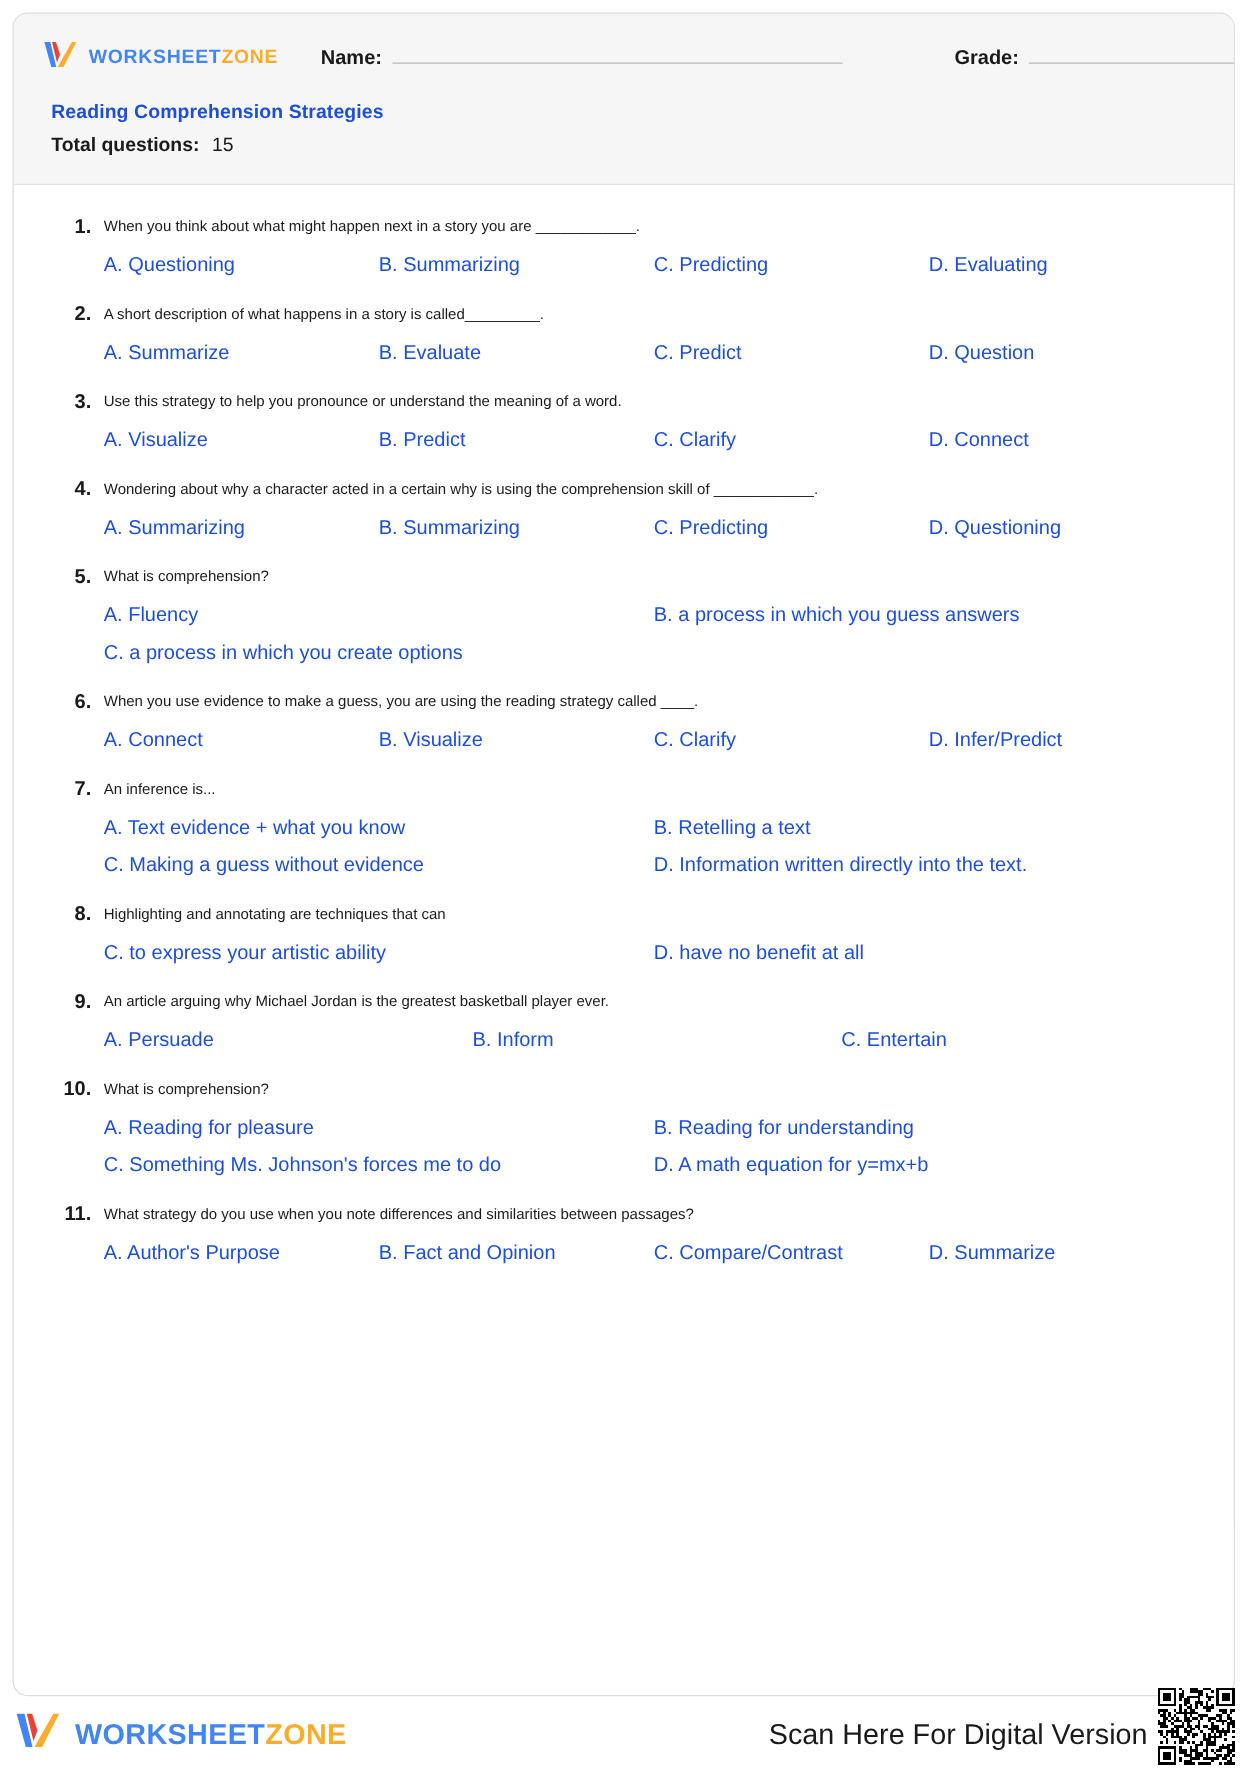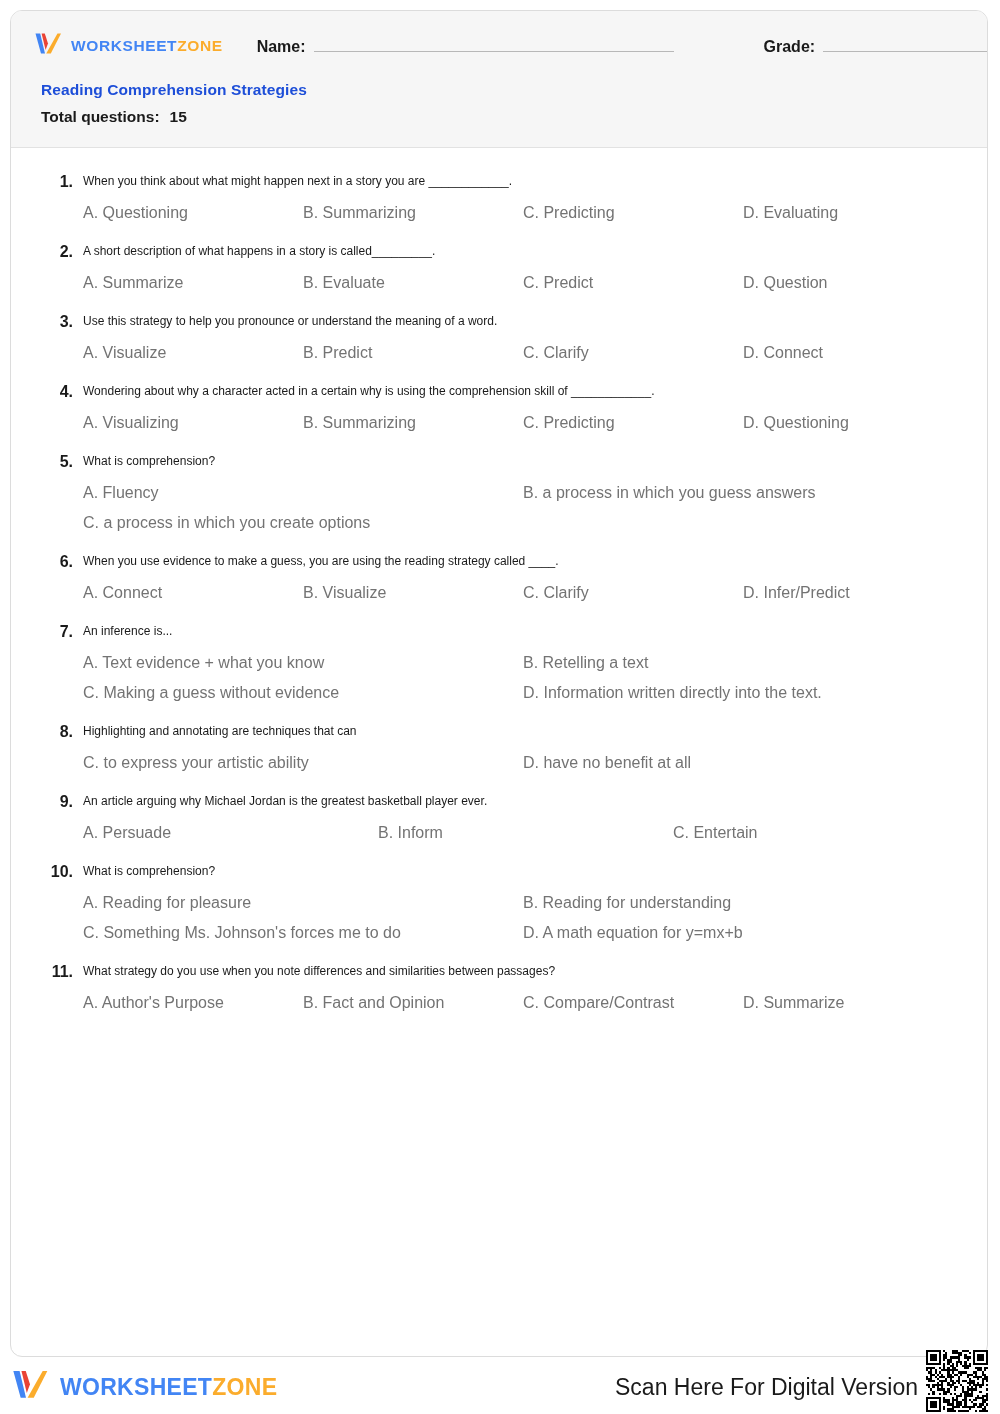--- a/index.html
+++ b/index.html
@@ -91,21 +91,21 @@
     color: #1d4ed8;
     margin: 0 0 9px 8px;
     letter-spacing: 0.1px;
   }
   .sheet-total {
     font-size: 15.5px;
     font-weight: bold;
     color: #1a1a1a;
     margin-left: 8px;
   }
-  .sheet-total .total-count { margin-left: 10px; font-weight: bold; }
+  .sheet-total .total-count { margin-left: 10px; font-weight: normal; }
 
   
   .sheet-body {
     padding: 22px 22px 10px 22px;
     box-sizing: border-box;
   }
   .question {
     display: flex;
     align-items: flex-start;
     margin-bottom: 16px;
@@ -131,21 +131,21 @@
     margin-bottom: 10px;
   }
 
   .options { display: block; }
   .opt-row { display: flex; margin-bottom: 8px; }
   .opt-row:last-child { margin-bottom: 0; }
 
   .opt {
     font-size: 16px;
     line-height: 22px;
-    color: #737373;
+    color: #1d4ed8;
   }
   
   .cols-4 .opt { width: 220px; min-width: 220px; }
   .cols-4 .opt:last-child { width: auto; }
   
   .cols-3 .opt { width: 295px; min-width: 295px; }
   .cols-3 .opt:last-child { width: auto; }
   
   .cols-2 .opt { width: 440px; min-width: 440px; }
   .cols-2 .opt:last-child { width: auto; }
@@ -296,21 +296,21 @@
           </div>
         </div>
       </div>
       <div class="question">
         <div class="q-num">4.</div>
         <div class="q-main">
           <div class="q-text">Wondering about why a character acted in a certain why is using the comprehension skill of ____________.</div>
           <div class="options cols-4">
             <div class="opt-row">
               <div class="opt">
-                <span class="opt-extra">A. Visualizing</span>
+                <span class="opt-extra">A. Summarizing</span>
               </div>
               <div class="opt">
                 <span class="opt-extra">B. Summarizing</span>
               </div>
               <div class="opt">
                 <span class="opt-extra">C. Predicting</span>
               </div>
               <div class="opt">
                 <span class="opt-extra">D. Questioning</span>
               </div>

